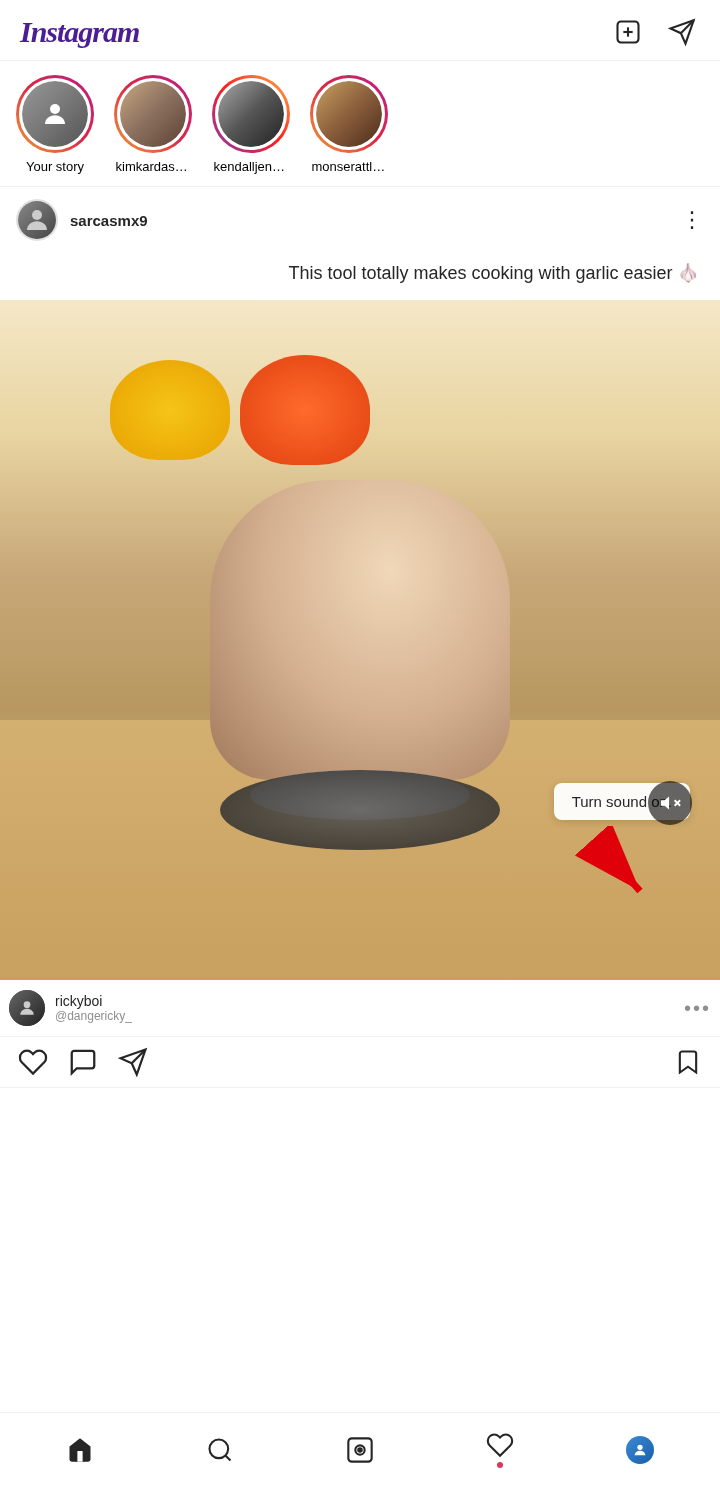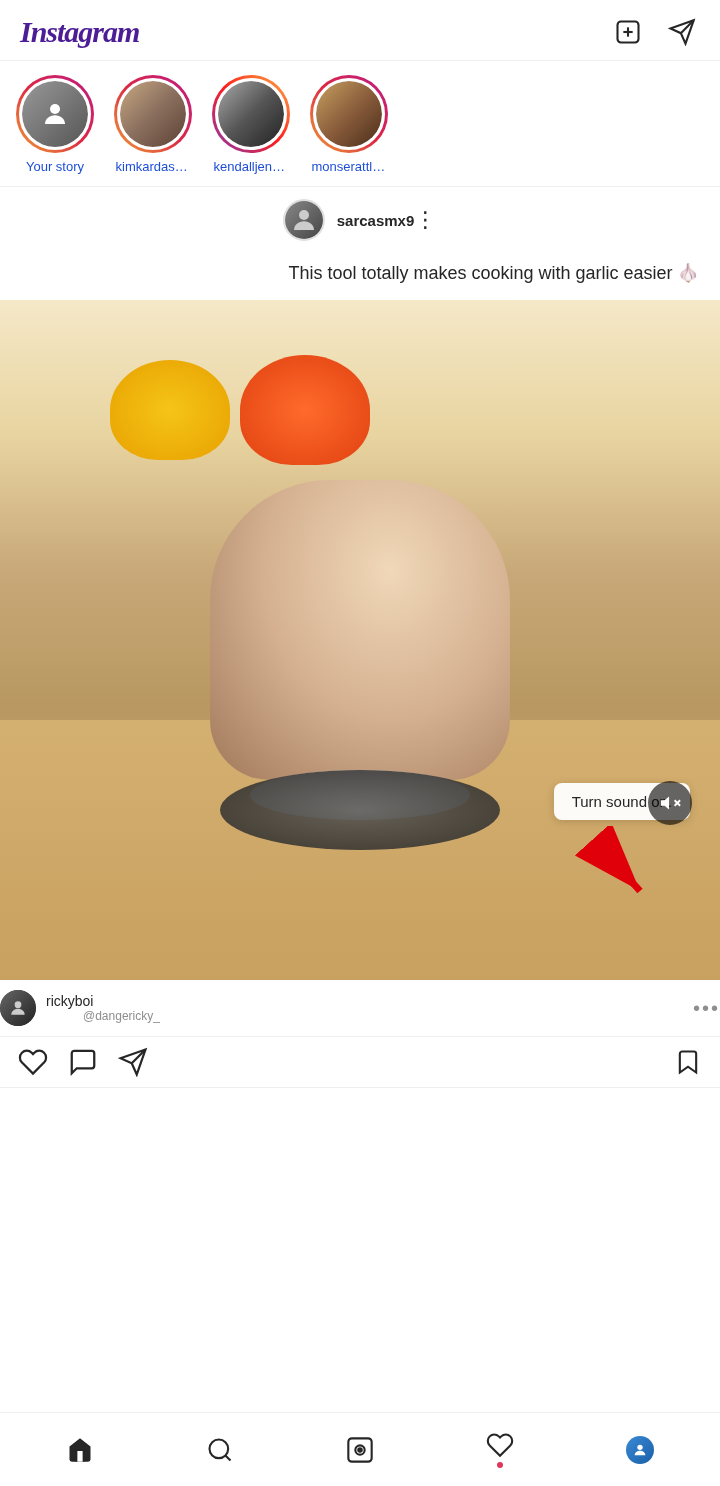--- a/index.html
+++ b/index.html
@@ -75,36 +75,36 @@
       height: 100%;
       border-radius: 50%;
       border: 3px solid #fff;
       overflow: hidden;
       background: #ddd;
     }
     .avatar-user { background: linear-gradient(135deg, #888, #444); }
 
     .story-label {
       font-size: 13px;
-      color: #1d4ed8;
+      color: #000000;
       text-align: left;
       max-width: 75px;
       overflow: hidden;
       text-overflow: ellipsis;
       white-space: nowrap;
     }
 
     
     .post {
       background: #fff;
     }
     .post-header {
       display: flex;
       align-items: center;
-      justify-content: center;
+      justify-content: space-between;
       padding: 12px 16px;
     }
     .post-user {
       display: flex;
       align-items: center;
       gap: 12px;
     }
     .post-avatar {
       width: 42px;
       height: 42px;
@@ -206,21 +206,21 @@
       align-items: center;
       justify-content: center;
       cursor: pointer;
     }
 
     
     .reel-attribution {
       display: flex;
       align-items: center;
       justify-content: space-between;
-      padding: 10px 0;
+      padding: 10px 9px;
       border-bottom: 1px solid #f0f0f0;
     }
     .reel-user {
       display: flex;
       align-items: center;
       gap: 10px;
     }
     .reel-avatar {
       width: 36px;
       height: 36px;
@@ -229,21 +229,20 @@
       overflow: hidden;
     }
     .reel-username {
       font-size: 14px;
       font-weight: 500;
       color: #262626;
     }
     .reel-handle {
       font-size: 12px;
       color: #8e8e8e;
-      margin-left: 37px;
     }
     .reel-dots {
       font-size: 20px;
       color: #8e8e8e;
       letter-spacing: 2px;
     }
 
     
     .post-actions {
       display: flex;

